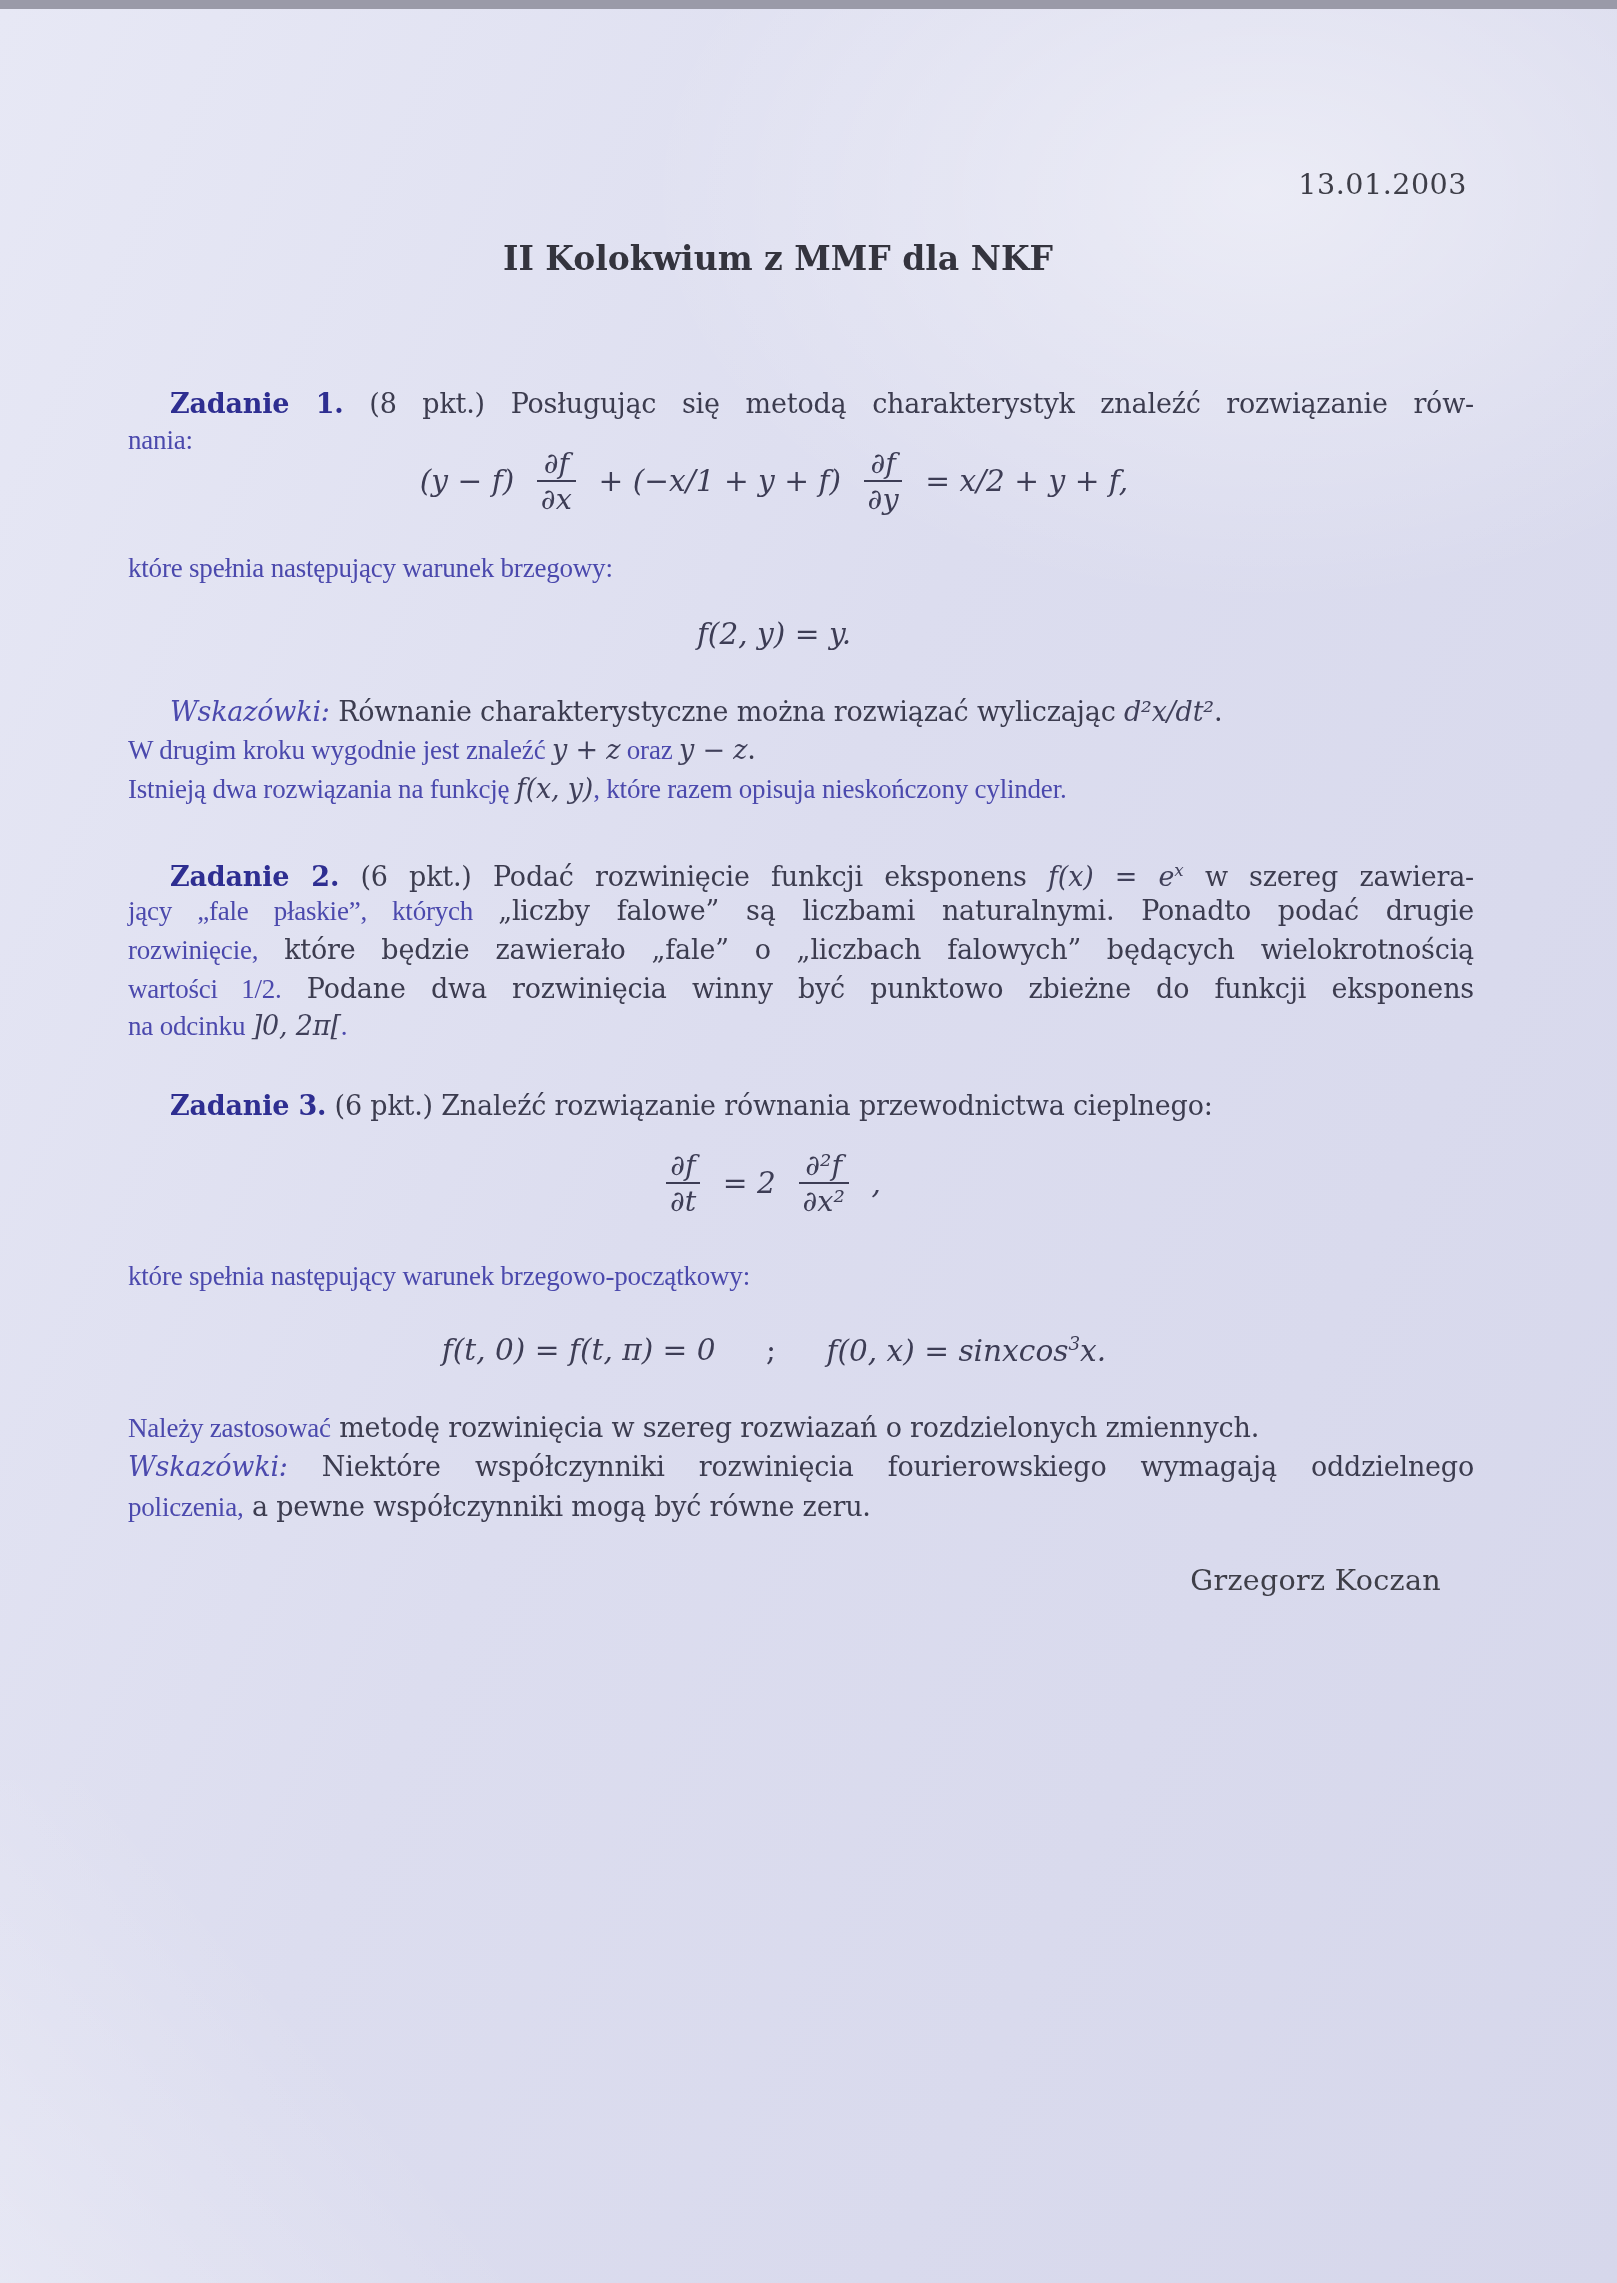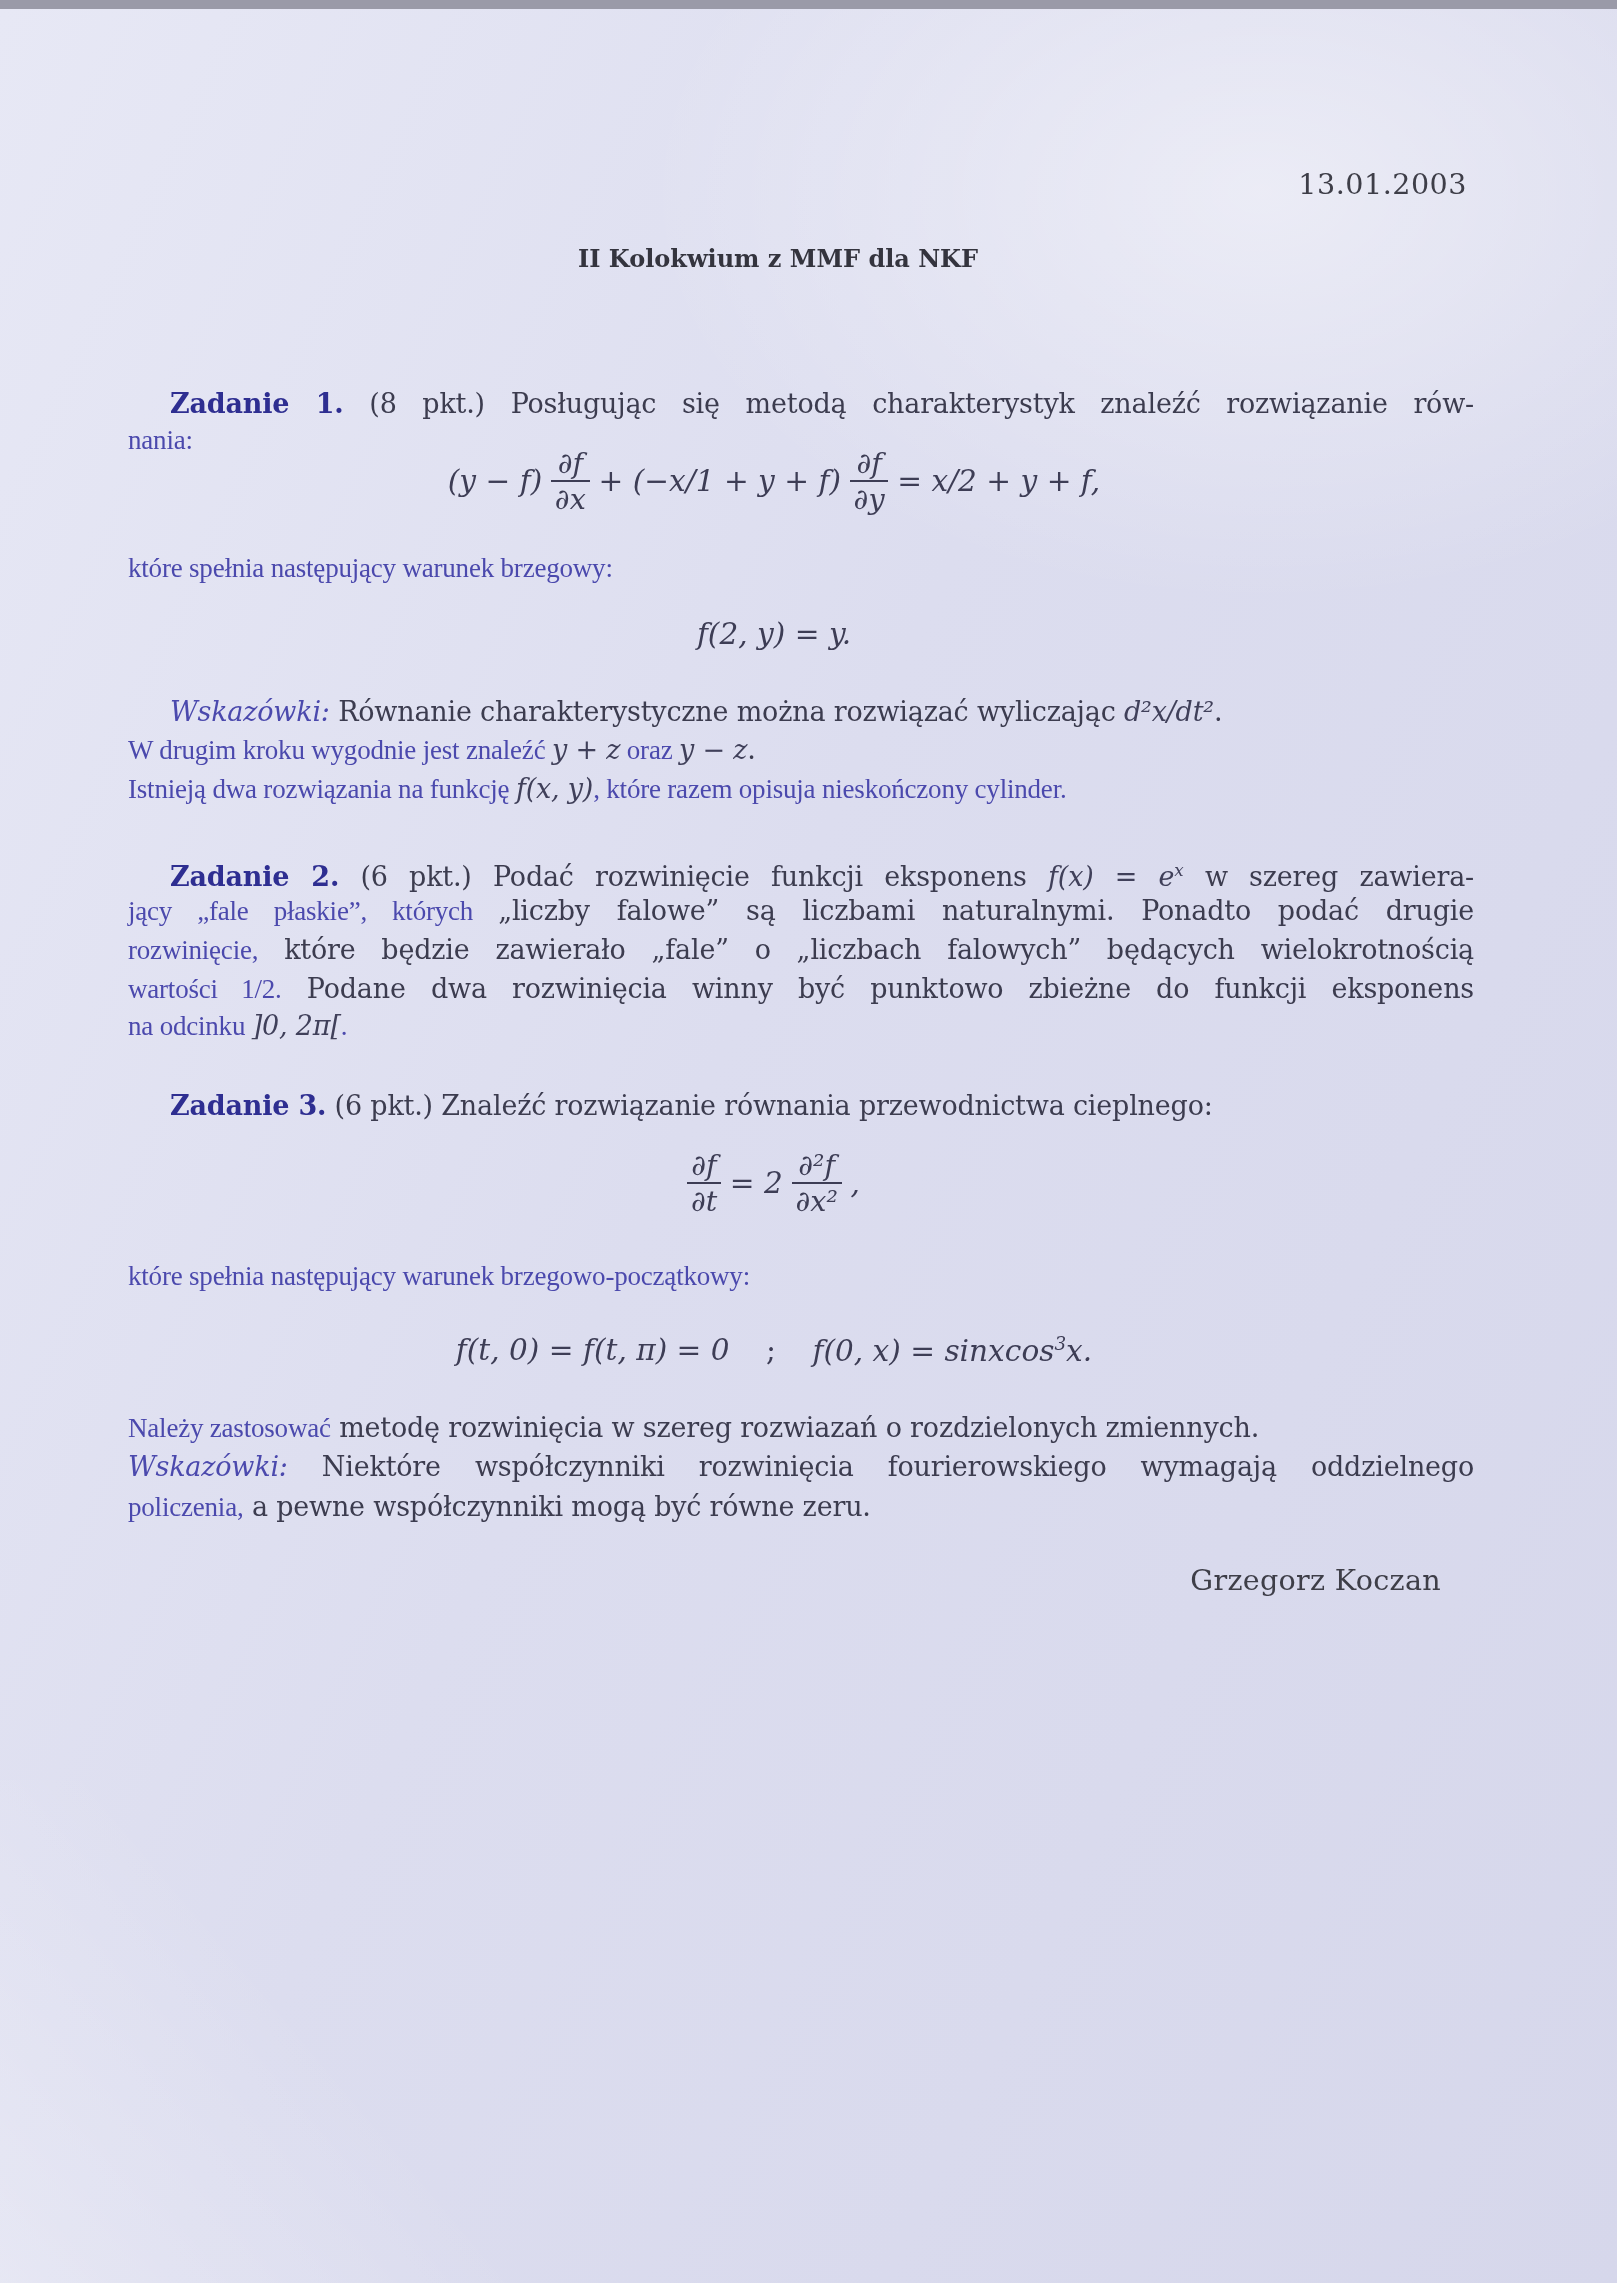--- a/index.html
+++ b/index.html
@@ -30,41 +30,41 @@
     position:absolute;left:0;bottom:0;width:552px;height:512px;
     background:linear-gradient(50deg, rgba(255,255,255,.28) 0%, rgba(255,255,255,0) 55%);
     pointer-events:none;
   }
   .date{
     position:absolute;top:158px;right:150px;
     font-size:28.6px;color:#3e3e48;letter-spacing:0.5px;
   }
   .title{
     position:absolute;top:224px;left:0;width:1556px;
-    text-align:center;font-weight:bold;font-size:24px;line-height:52px;
+    text-align:center;font-weight:bold;font-size:33px;line-height:52px;
     color:var(--title);
   }
   .line{
     position:absolute;left:128px;right:143px;
     font-size:27px;line-height:37px;
     text-align:justify;letter-spacing:-0.2px;
     color:var(--dark);
   }
   .line.full{text-align-last:justify;}
   .indent{text-indent:42px;}
   .head{font-weight:bold;color:var(--navy);}
   .blue{color:var(--blue);font-family:Liberation Serif, serif;}
   .bluei{color:var(--blue);font-style:italic;}
   .dark{color:var(--dark);}
   .math{font-style:italic;color:#40405a;}
   sup{font-size:.62em;}
   .eqline{
     position:absolute;left:128px;right:197px;
     display:flex;justify-content:center;align-items:center;
-    font-size:29.6px;font-style:italic;color:#3d3d55;
+    font-size:29.6px;font-style:italic;color:#3d3d55;gap:14px;
   }
   .eq-txt{margin:0 4.9px;white-space:nowrap;}
   .frac{
     display:inline-flex;flex-direction:column;align-items:center;
     margin:0 3.9px;line-height:1.2;font-size:28.6px;
   }
   .frac .num{padding:0 3.9px;}
   .frac .den{border-top:2px solid currentColor;padding:0 3.9px;}
   .sep{margin:0 31.5px;font-style:normal;}
   .sig{

